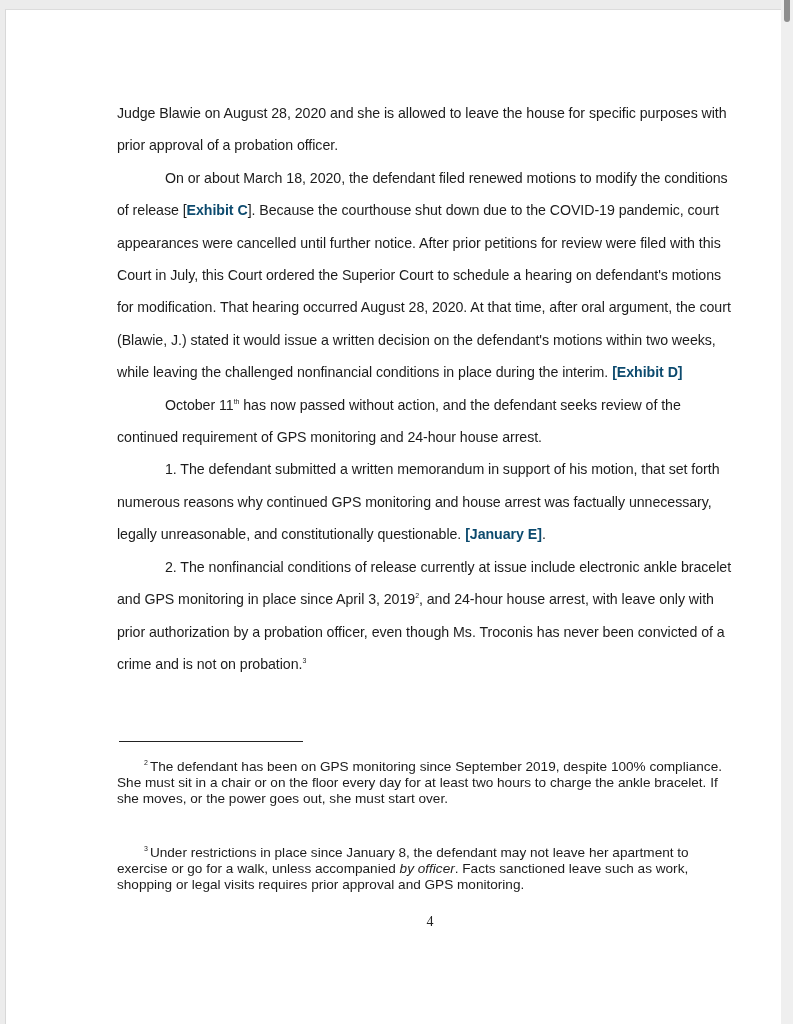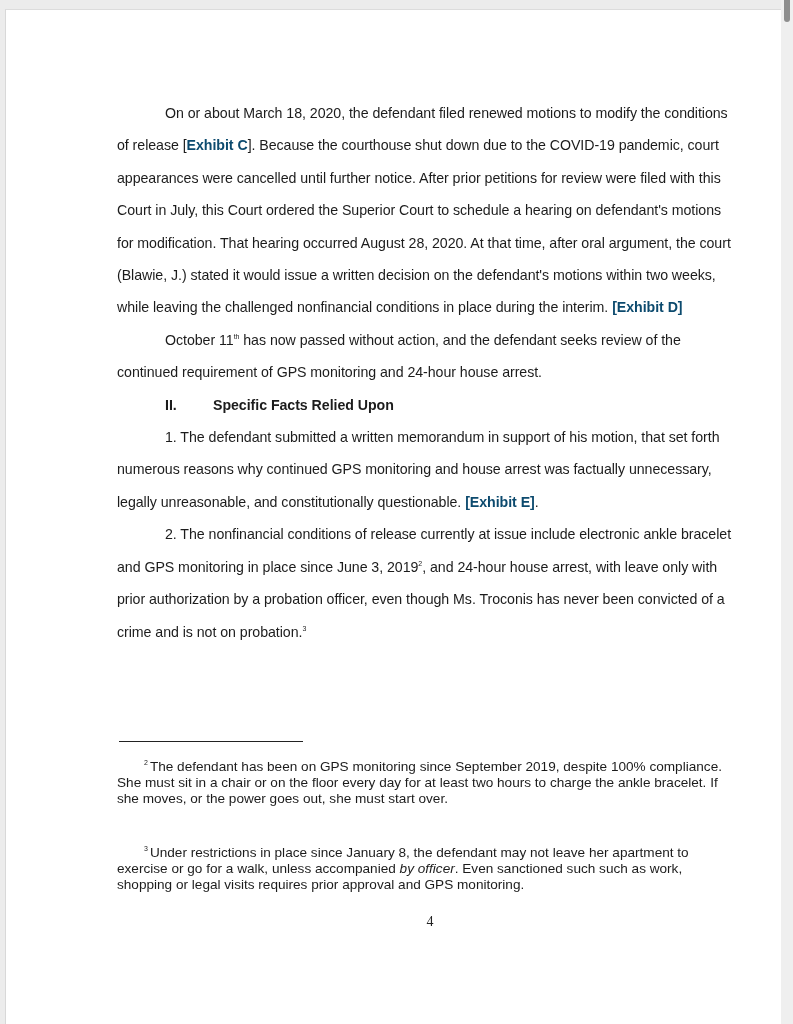--- a/index.html
+++ b/index.html
@@ -59,50 +59,50 @@
   }
 </style>
 </head>
 <body>
 
 <div class="viewer">
   <div class="page">
   </div>
 
   <div class="body-text">
+    <p class="para">
+      <span>Judge Blawie on August 28, 2020 and she is allowed to leave the house for specific purposes with prior approval of a probation officer.</span>
+    </p>
 
     <p class="para indent">
       <span>On or about March 18, 2020, the defendant filed renewed motions to modify the conditions of release [</span><b>Exhibit C</b><span>].  Because the courthouse shut down due to the COVID-19 pandemic, court appearances were cancelled until further notice. After prior petitions for review were filed with this Court in July, this Court ordered the Superior Court to schedule a hearing on defendant's motions for modification.  That hearing occurred August 28, 2020. At that time, after oral argument, the court (Blawie, J.) stated it would issue a written decision on the defendant's motions within two weeks, while leaving the challenged nonfinancial conditions in place during the interim. </span><b>[Exhibit D]</b>
     </p>
 
     <p class="para indent">
       <span>October 11</span><sup>th</sup><span> has now passed without action, and the defendant seeks review of the continued requirement of GPS monitoring and 24-hour house arrest.</span>
     </p>
 
-    <p class="heading">
-      <span class="num">II.</span><span>Specific Facts Relied Upon</span>
+
+    <p class="para indent">
+      <span>1.  The defendant submitted a written memorandum in support of his motion, that set forth numerous reasons why continued GPS monitoring and house arrest was  factually unnecessary, legally unreasonable, and constitutionally questionable. </span><b>[January E]</b><span>.</span>
     </p>
 
     <p class="para indent">
-      <span>1.  The defendant submitted a written memorandum in support of his motion, that set forth numerous reasons why continued GPS monitoring and house arrest was  factually unnecessary, legally unreasonable, and constitutionally questionable. </span><b>[Exhibit E]</b><span>.</span>
-    </p>
-
-    <p class="para indent">
-      <span>2.  The nonfinancial conditions of release currently at issue include electronic ankle bracelet and GPS monitoring in place since June 3, 2019</span><sup>2</sup><span>, and 24-hour house arrest, with leave only with prior authorization by a probation officer, even though Ms. Troconis has never been convicted of a crime and is not on probation.</span><sup>3</sup>
+      <span>2.  The nonfinancial conditions of release currently at issue include electronic ankle bracelet and GPS monitoring in place since April 3, 2019</span><sup>2</sup><span>, and 24-hour house arrest, with leave only with prior authorization by a probation officer, even though Ms. Troconis has never been convicted of a crime and is not on probation.</span><sup>3</sup>
     </p>
   </div>
 
   <div class="fn-rule"></div>
 
   <p class="footnote fn2">
     <span class="fmark">2</span><span>The defendant has been on GPS monitoring since September 2019, despite 100% compliance.  She must sit in a chair or on the floor every day for at least two hours to charge the ankle bracelet.  If she moves, or the power goes out, she must start over.</span>
   </p>
 
   <p class="footnote fn3">
-    <span class="fmark">3</span><span>Under restrictions in place since January 8, the defendant may not leave her apartment to exercise or go for a walk, unless accompanied </span><i>by officer</i><span>.  Even sanctioned such such as work, shopping or legal visits requires prior approval and GPS monitoring.</span>
+    <span class="fmark">3</span><span>Under restrictions in place since January 8, the defendant may not leave her apartment to exercise or go for a walk, unless accompanied </span><i>by officer</i><span>.  Facts sanctioned leave such as work, shopping or legal visits requires prior approval and GPS monitoring.</span>
   </p>
 
   <div class="page-num">4</div>
 
   <div class="scroll-track">
     <div class="scroll-thumb"></div>
   </div>
 </div>
 
 </body></html>

